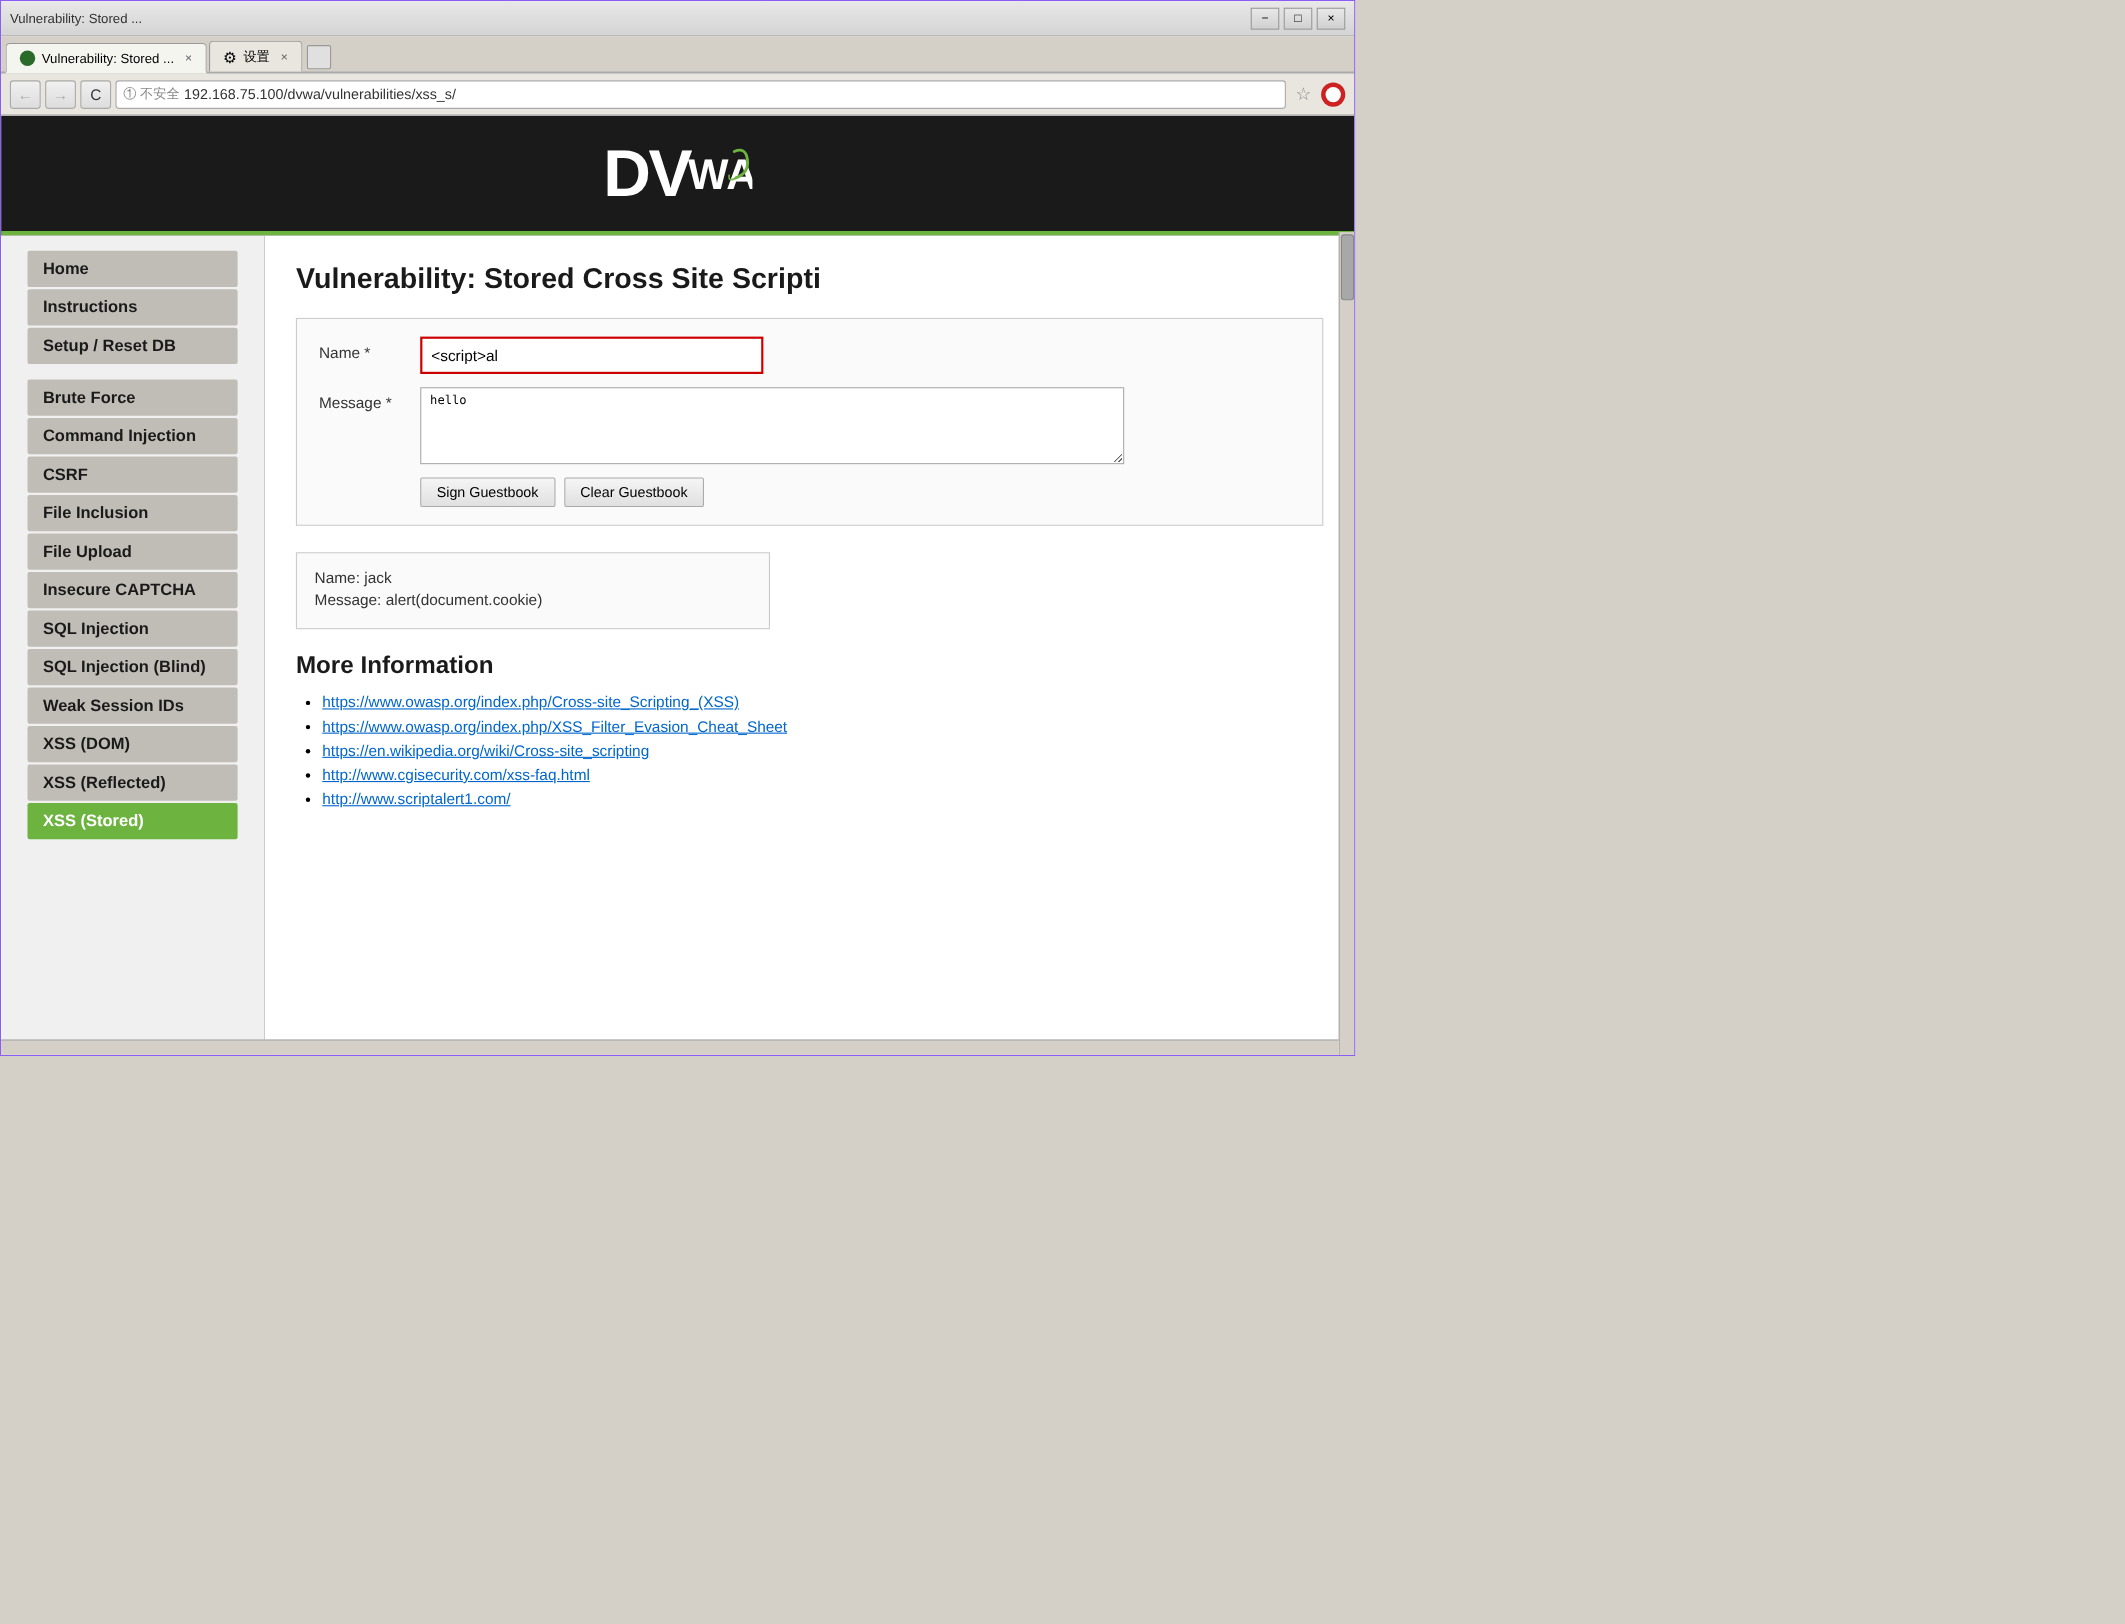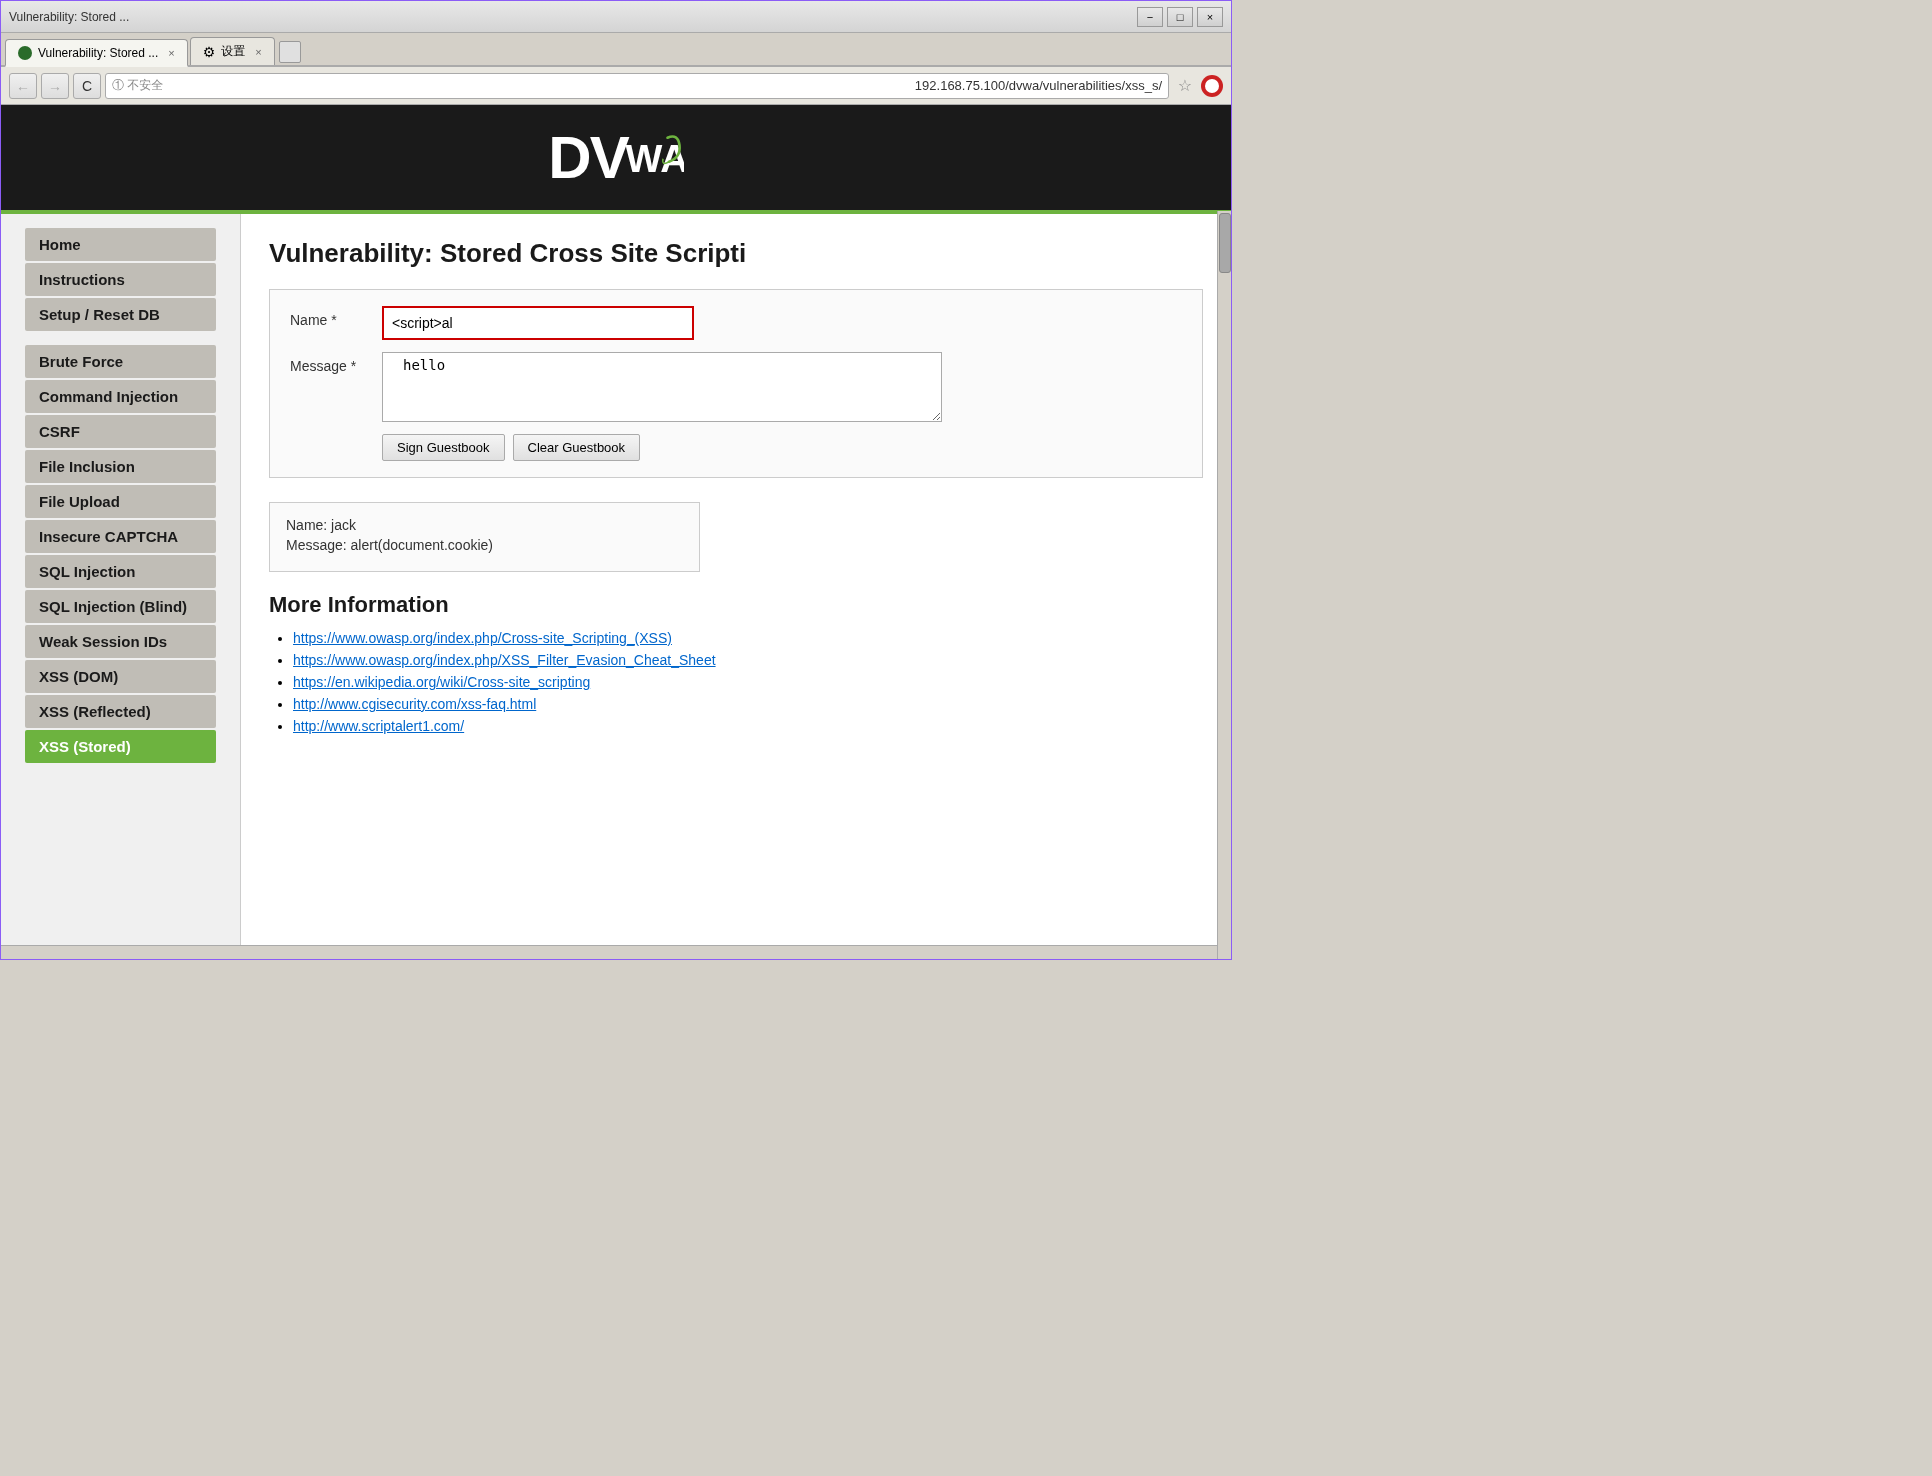--- a/index.html
+++ b/index.html
@@ -122,21 +122,20 @@
     .address-bar-wrap {
       flex: 1;
       display: flex;
       align-items: center;
       background: white;
       border: 1px solid #aaa;
       border-radius: 3px;
       padding: 3px 6px;
       gap: 4px;
       height: 26px;
-      text-align: right;
     }
     .security-icon {
       font-size: 12px;
       color: #888;
       white-space: nowrap;
     }
     .address-text {
       font-size: 13px;
       color: #333;
       flex: 1;
@@ -288,25 +287,25 @@
     .form-input-name {
       width: 312px;
       height: 34px;
       border: 2px solid #cc0000;
       padding: 4px 8px;
       font-size: 14px;
       outline: none;
       background: white;
     }
     .form-textarea {
-      width: 560px;
+      width: 640px;
       height: 70px;
       border: 1px solid #aaa;
-      padding: 4px 20px;
-      font-size: 14px;
+      padding: 4px 8px;
+      font-size: 11px;
       resize: vertical;
     }
     .form-buttons {
       display: flex;
       gap: 8px;
       margin-top: 8px;
       margin-left: 92px;
     }
     .form-btn {
       padding: 5px 14px;

